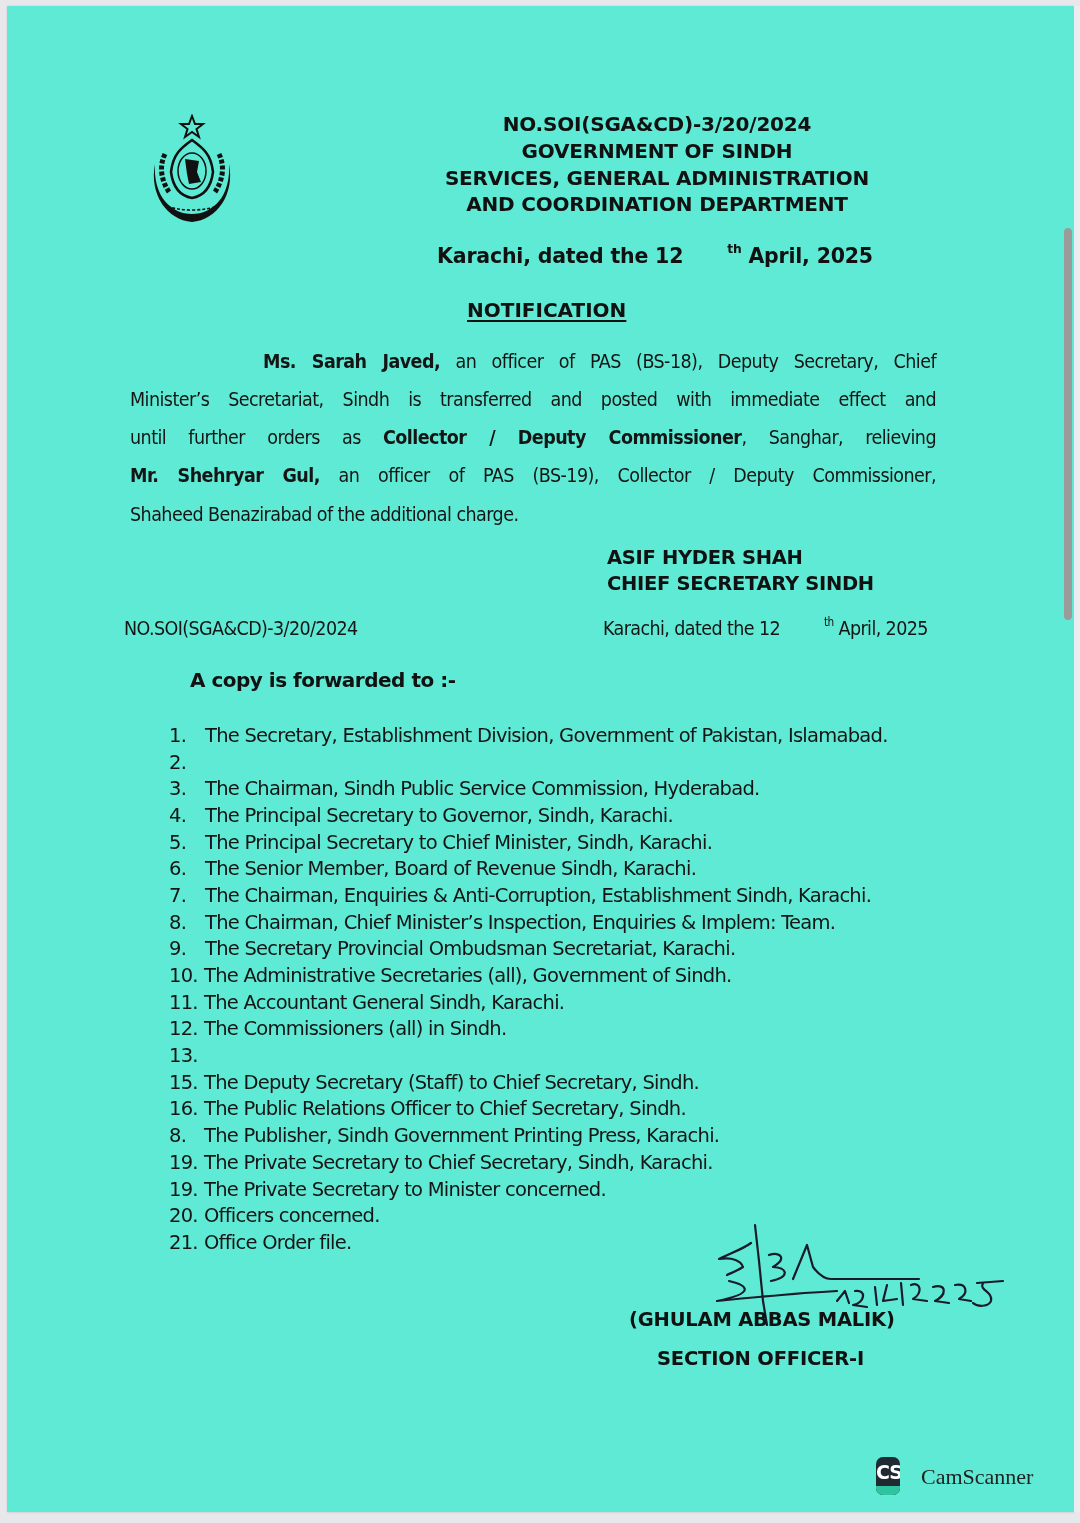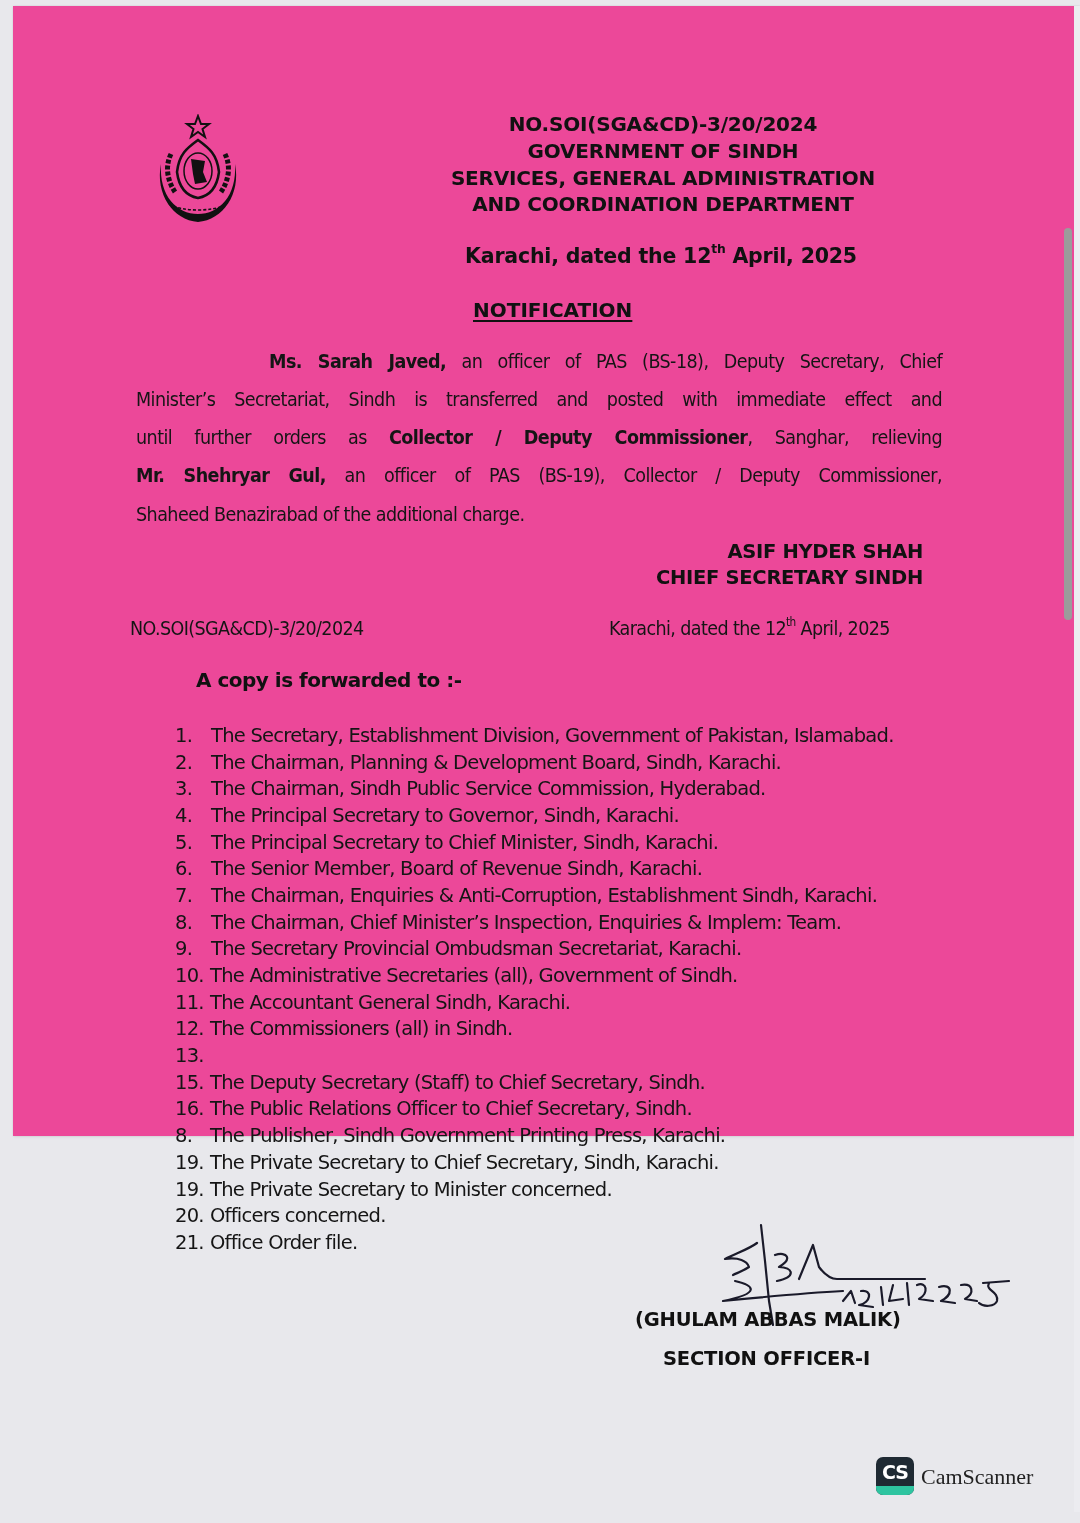--- a/index.html
+++ b/index.html
@@ -4,62 +4,62 @@
 <style>
   html, body { margin: 0; padding: 0; }
   body {
     width: 1080px; height: 1523px; overflow: hidden;
     background: #e8e8ec;
     position: relative;
     font-family: "DejaVu Sans", sans-serif;
     color: #111;
   }
   .page {
-    position: absolute; left: 13px; top: 6px; width: 1067px; height: 1130px;
-    background: #ec4899;
+    position: absolute; left: 7px; top: 6px; width: 1067px; height: 1506px;
+    background: #5eead4;
     box-shadow: 0 0 2px rgba(0,0,0,0.10), 1px 1px 3px rgba(0,0,0,0.06);
   }
   .scrollbar-track {
     position: absolute; left: 1074px; top: 6px; width: 6px; height: 1506px;
     background: #ececf0;
   }
   .scrollbar-thumb {
     position: absolute; left: 1064px; top: 228px; width: 8px; height: 392px;
     background: #9b9b9b; border-radius: 4px;
   }
   .abs { position: absolute; white-space: nowrap; }
   .emblem { position: absolute; left: 138px; top: 108px; width: 94px; height: 112px; }
 
   .hdr {
     font-family: "DejaVu Sans", sans-serif; font-weight: bold;
     font-size: 20px; letter-spacing: -0.2px; color: #111;
     left: 400px; width: 500px; text-align: center;
   }
   .hdr-date { font-size: 20.5px; }
-  sup { font-size: 60%; line-height: 0; position: relative; top: -0.15em; }
+  sup { font-size: 60%; line-height: 0; position: relative; top: -0.15em; margin-left: 44px; }
 
   .notif-title {
     left: 460px; top: 292px; font-size: 20px; font-weight: bold;
     text-decoration: underline; text-underline-offset: 3px; text-decoration-thickness: 2px;
   }
 
   .body-line {
     font-family: "DejaVu Sans Condensed", "DejaVu Sans", sans-serif;
     font-stretch: condensed;
     font-size: 19.5px; letter-spacing: -0.55px; color: #151515;
     left: 123px; width: 806px;
     text-align: justify; text-align-last: justify;
   }
   .body-line.last { text-align-last: left; }
   .body-line.first { left: 256px; width: 673px; }
   b { font-weight: bold; }
 
   .signer {
     font-weight: bold; font-size: 19.5px; letter-spacing: -0.3px;
-    left: 600px; width: 310px; text-align: right;
+    left: 600px; width: 310px; text-align: left; margin-top: 6px;
   }
 
   .ref-line {
     font-family: "DejaVu Sans", sans-serif; font-stretch: condensed;
     font-size: 19.5px; letter-spacing: -0.6px; color: #151515;
   }
 
   .fwd-title {
     left: 183px; top: 662px; font-weight: bold; font-size: 20px; letter-spacing: -0.5px;
   }
@@ -75,21 +75,21 @@
 
   .so-name {
     left: 622px; top: 1302px; font-weight: bold; font-size: 19.5px; letter-spacing: -0.2px;
   }
   .so-title {
     left: 650px; top: 1328px; font-weight: bold; font-size: 19.5px; letter-spacing: -0.2px; margin-top: 13px;
   }
   .signature { position: absolute; left: 700px; top: 1215px; width: 310px; height: 110px; }
 
   .cs-badge {
-    position: absolute; left: 876px; top: 1457px; width: 38px; height: 38px;
+    position: absolute; left: 876px; top: 1457px; width: 24px; height: 38px;
     border-radius: 7px; background: #1f2a33; overflow: hidden;
   }
   .cs-badge .cs-strip { position: absolute; left: 0; bottom: 0; width: 100%; height: 9px; background: #2ec4a0; }
   .cs-badge .cs-text {
     position: absolute; left: 0; top: 4px; width: 100%; text-align: center;
     color: #fff; font-weight: bold; font-size: 19px; letter-spacing: -1px;
     font-family: "DejaVu Sans", sans-serif;
   }
   .cs-label {
     left: 921px; top: 1464px; font-family: "Liberation Serif", "DejaVu Serif", serif;
@@ -138,21 +138,20 @@
 
   <div class="abs fwd-title">A copy is forwarded to :-</div>
 
   <ul class="cc-list">
     <li class="cc-item">
         <span class="cc-num">1.</span>
         <span>The Secretary, Establishment Division, Government of Pakistan, Islamabad.</span>
       </li>
     <li class="cc-item">
         <span class="cc-num">2.</span>
-        <span>The Chairman, Planning &amp; Development Board, Sindh, Karachi.</span>
       </li>
     <li class="cc-item">
         <span class="cc-num">3.</span>
         <span>The Chairman, Sindh Public Service Commission, Hyderabad.</span>
       </li>
     <li class="cc-item">
         <span class="cc-num">4.</span>
         <span>The Principal Secretary to Governor, Sindh, Karachi.</span>
       </li>
     <li class="cc-item">

